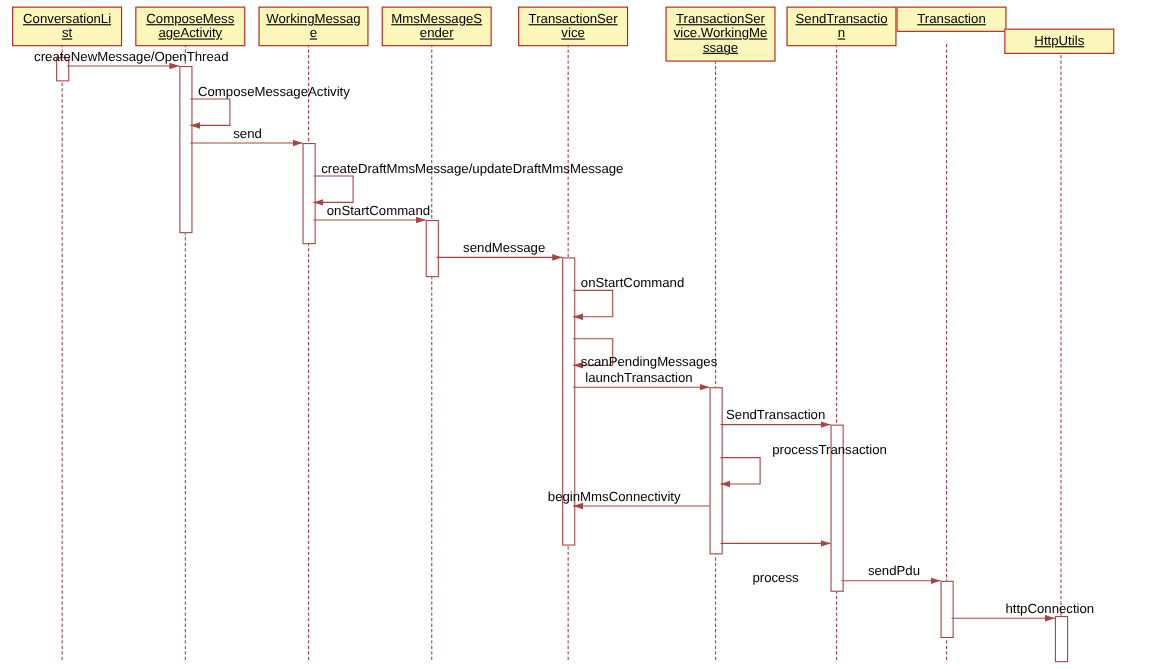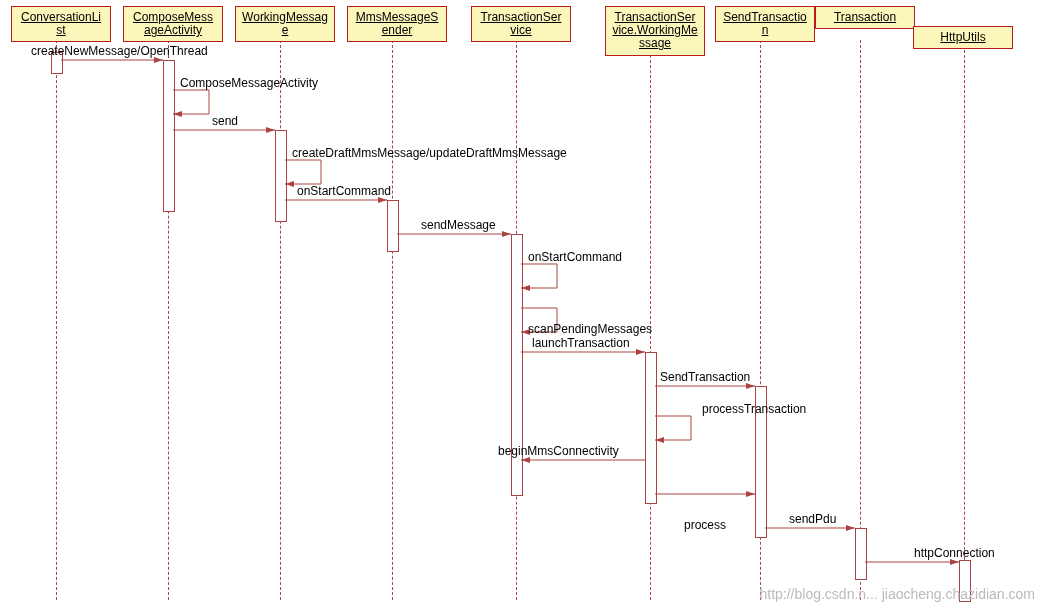--- a/index.html
+++ b/index.html
@@ -82,14 +82,13 @@
       <div class="msg-lbl" style="left: 528px; top: 294px; margin-top: 28px;">scanPendingMessages</div>
       <div class="msg-lbl" style="top: 336px; left: 532px;">launchTransaction</div>
       <div class="msg-lbl" style="top: 370px; left: 660px;">SendTransaction</div>
       <div class="msg-lbl" style="left: 702px; top: 402px;">processTransaction</div>
       <div class="msg-lbl" style="top: 444px; left: 498px;">beginMmsConnectivity</div>
       <div class="msg-lbl" style="top: 478px; left: 684px; margin-top: 40px;">process</div>
       <div class="msg-lbl" style="top: 512px; left: 789px;">sendPdu</div>
       <div class="msg-lbl" style="top: 546px; left: 870px; padding-left: 44px;">httpConnection</div>
     </div>
 
-  <div class="watermark">http://blog.csdn.n... jiaocheng.chazidian.com</div>
 </div>
 
 </body></html>

